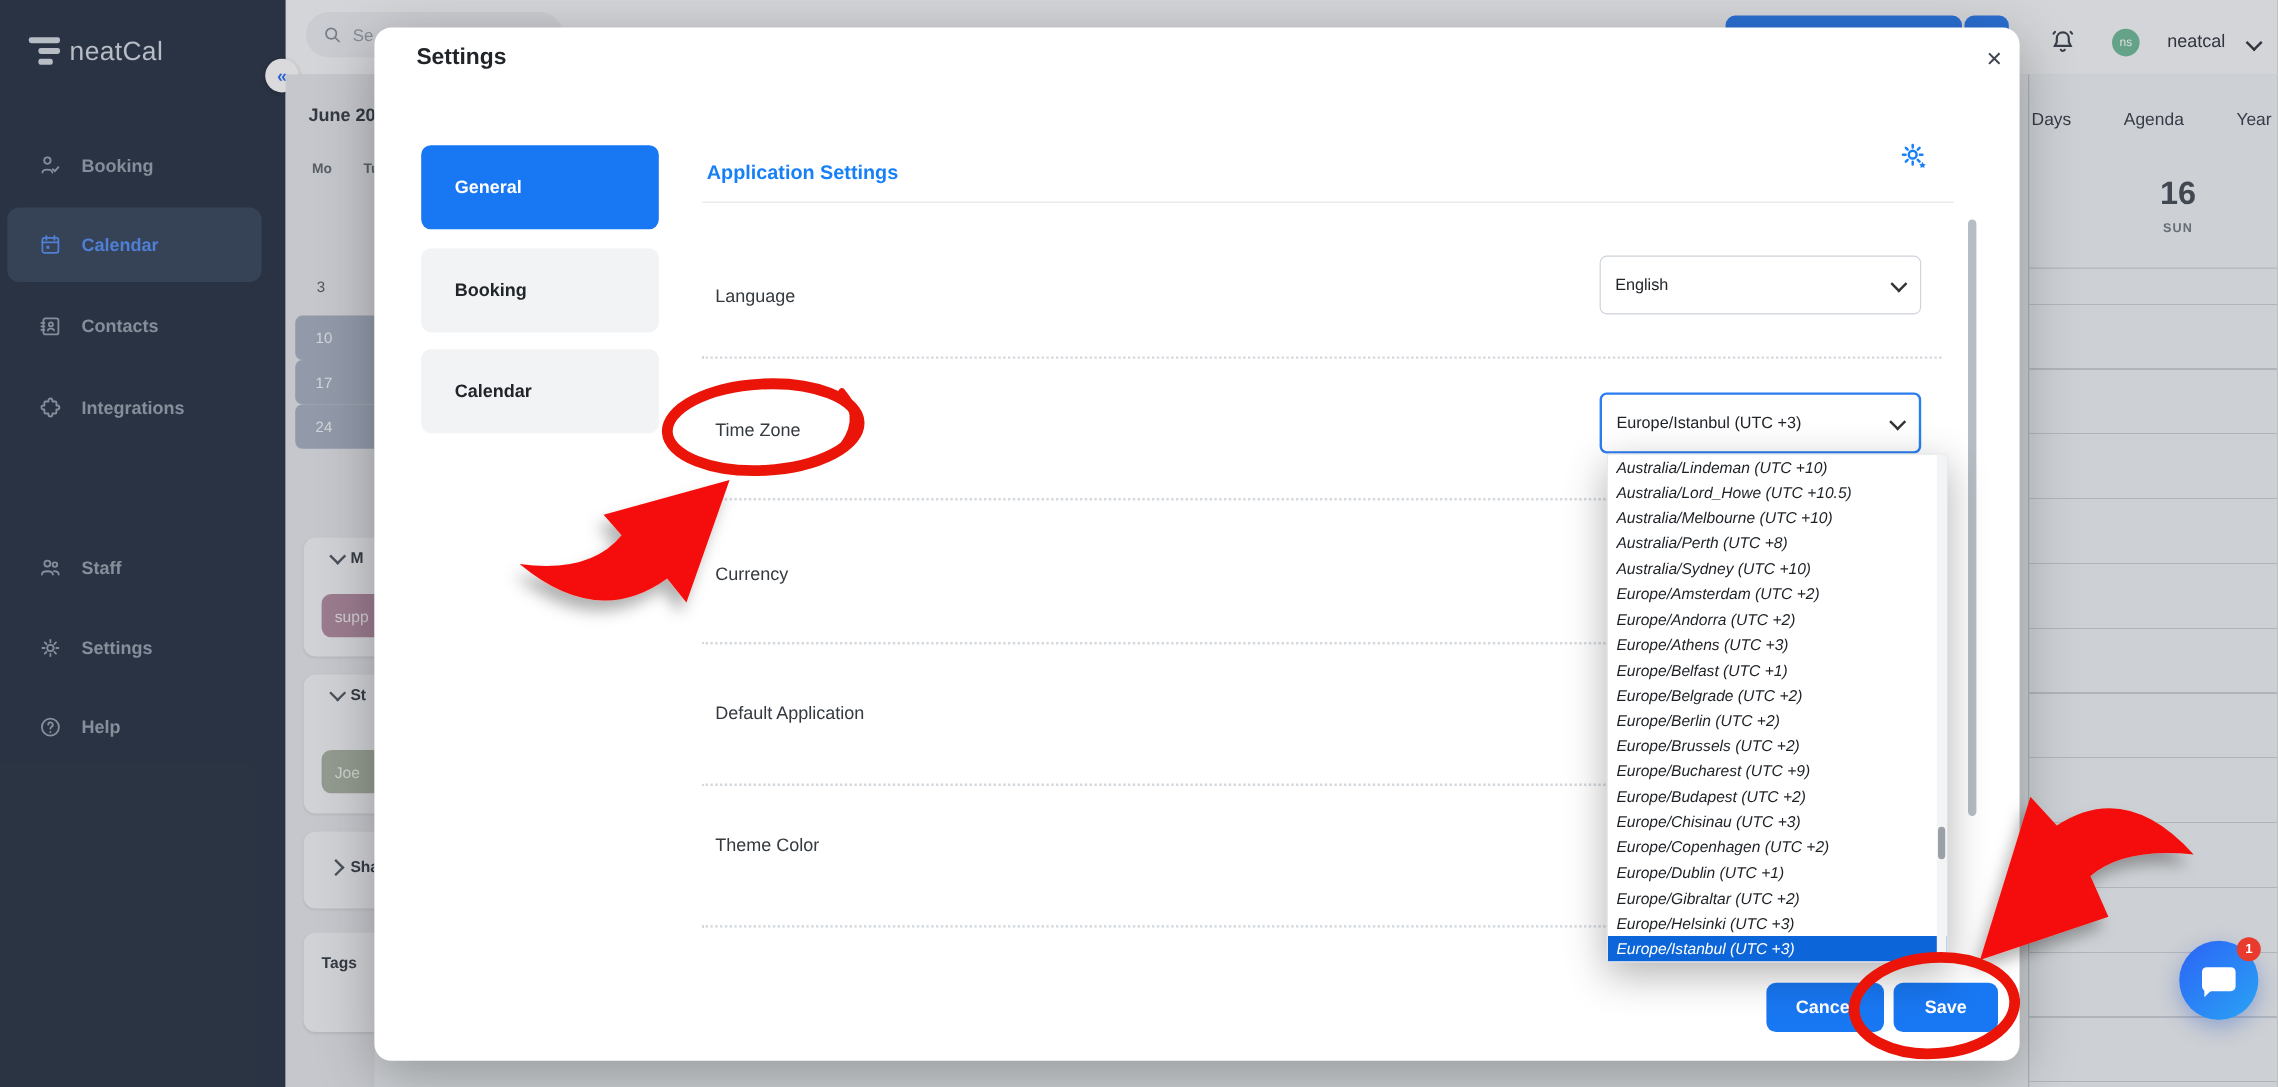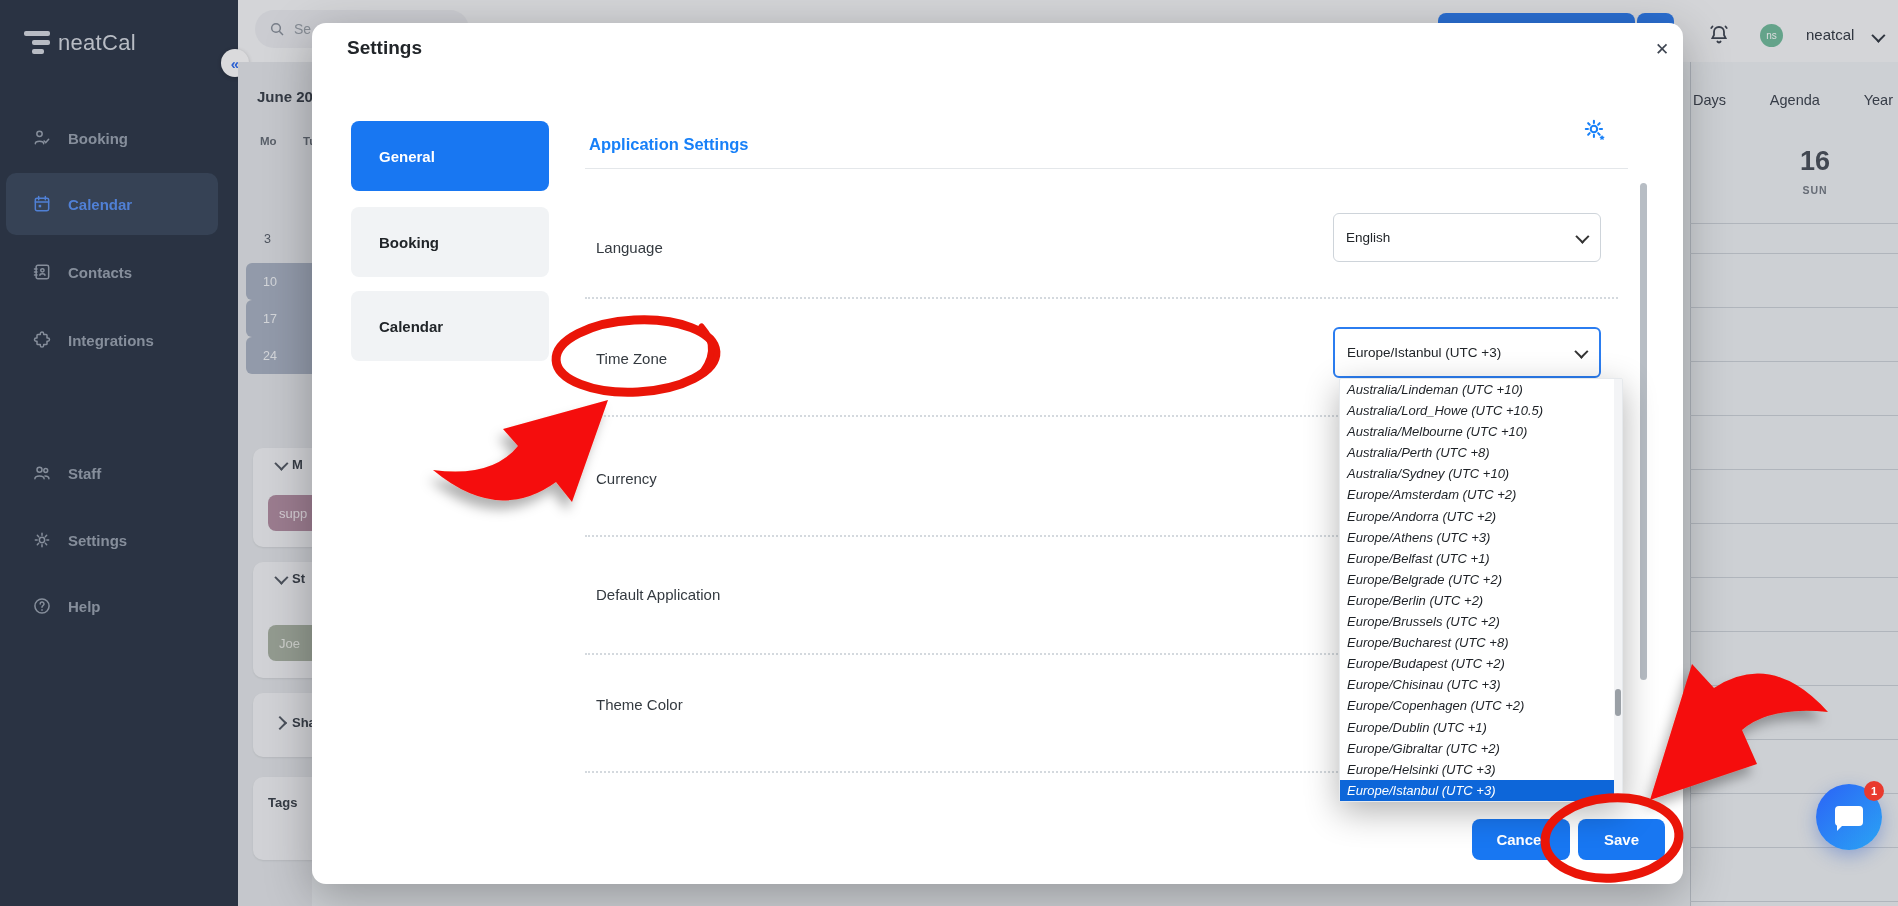--- a/index.html
+++ b/index.html
@@ -314,21 +314,21 @@
     <div class="tz-opt">Australia/Melbourne (UTC +10)</div>
     <div class="tz-opt">Australia/Perth (UTC +8)</div>
     <div class="tz-opt">Australia/Sydney (UTC +10)</div>
     <div class="tz-opt">Europe/Amsterdam (UTC +2)</div>
     <div class="tz-opt">Europe/Andorra (UTC +2)</div>
     <div class="tz-opt">Europe/Athens (UTC +3)</div>
     <div class="tz-opt">Europe/Belfast (UTC +1)</div>
     <div class="tz-opt">Europe/Belgrade (UTC +2)</div>
     <div class="tz-opt">Europe/Berlin (UTC +2)</div>
     <div class="tz-opt">Europe/Brussels (UTC +2)</div>
-    <div class="tz-opt">Europe/Bucharest (UTC +8)</div>
+    <div class="tz-opt">Europe/Bucharest (UTC +9)</div>
     <div class="tz-opt">Europe/Budapest (UTC +2)</div>
     <div class="tz-opt">Europe/Chisinau (UTC +3)</div>
     <div class="tz-opt">Europe/Copenhagen (UTC +2)</div>
     <div class="tz-opt">Europe/Dublin (UTC +1)</div>
     <div class="tz-opt">Europe/Gibraltar (UTC +2)</div>
     <div class="tz-opt">Europe/Helsinki (UTC +3)</div>
     <div class="tz-opt on">Europe/Istanbul (UTC +3)</div>
     <div class="tz-track">
         <div class="tz-thumb"></div>
       </div>

